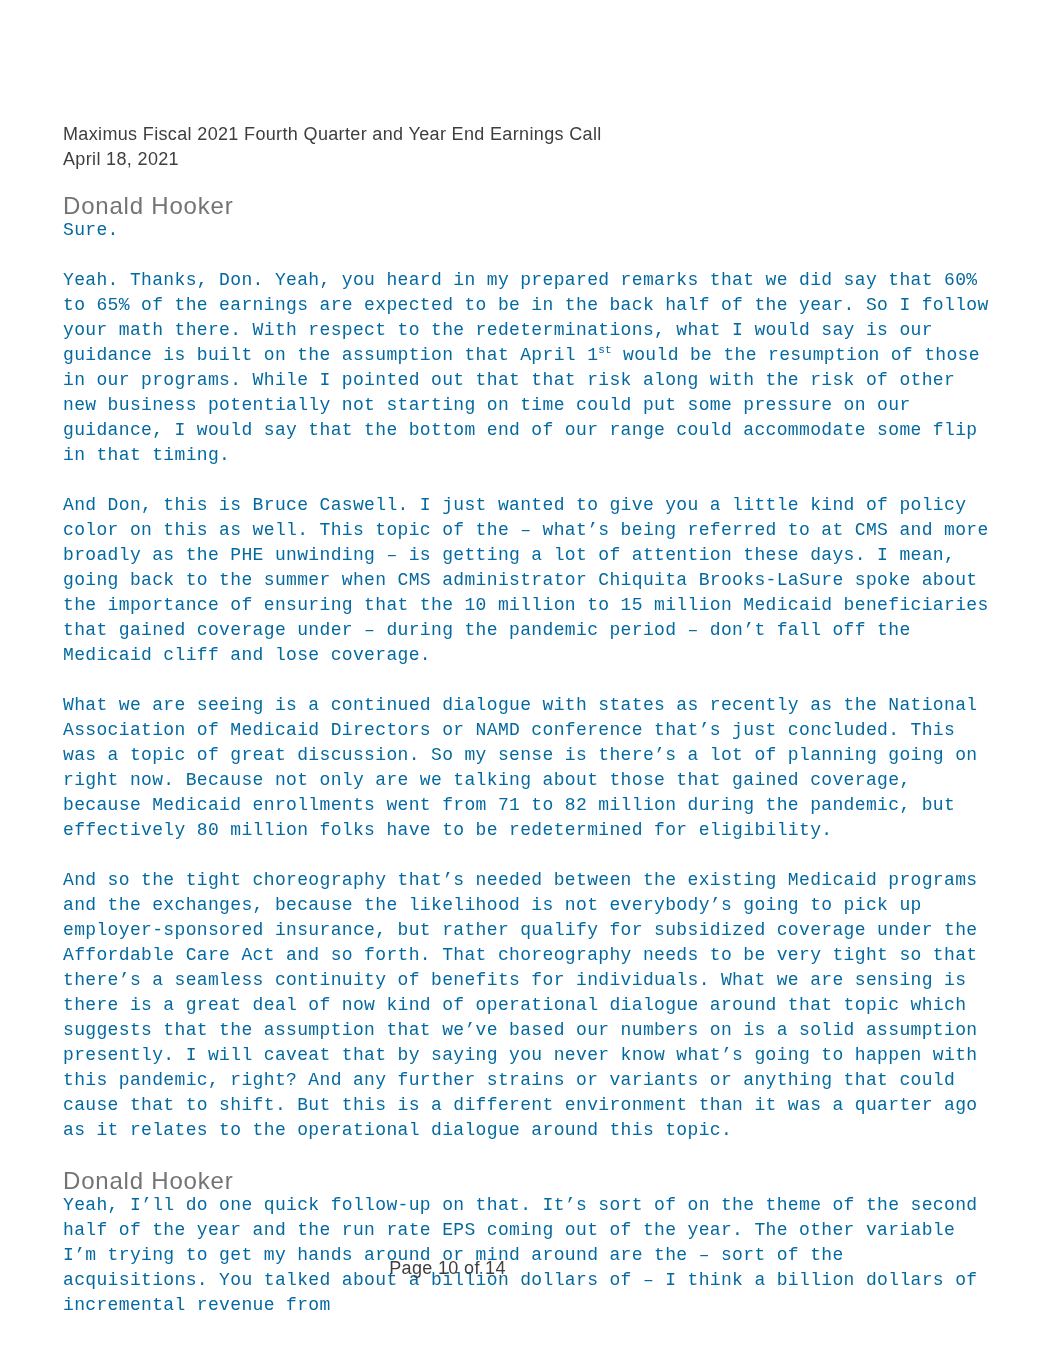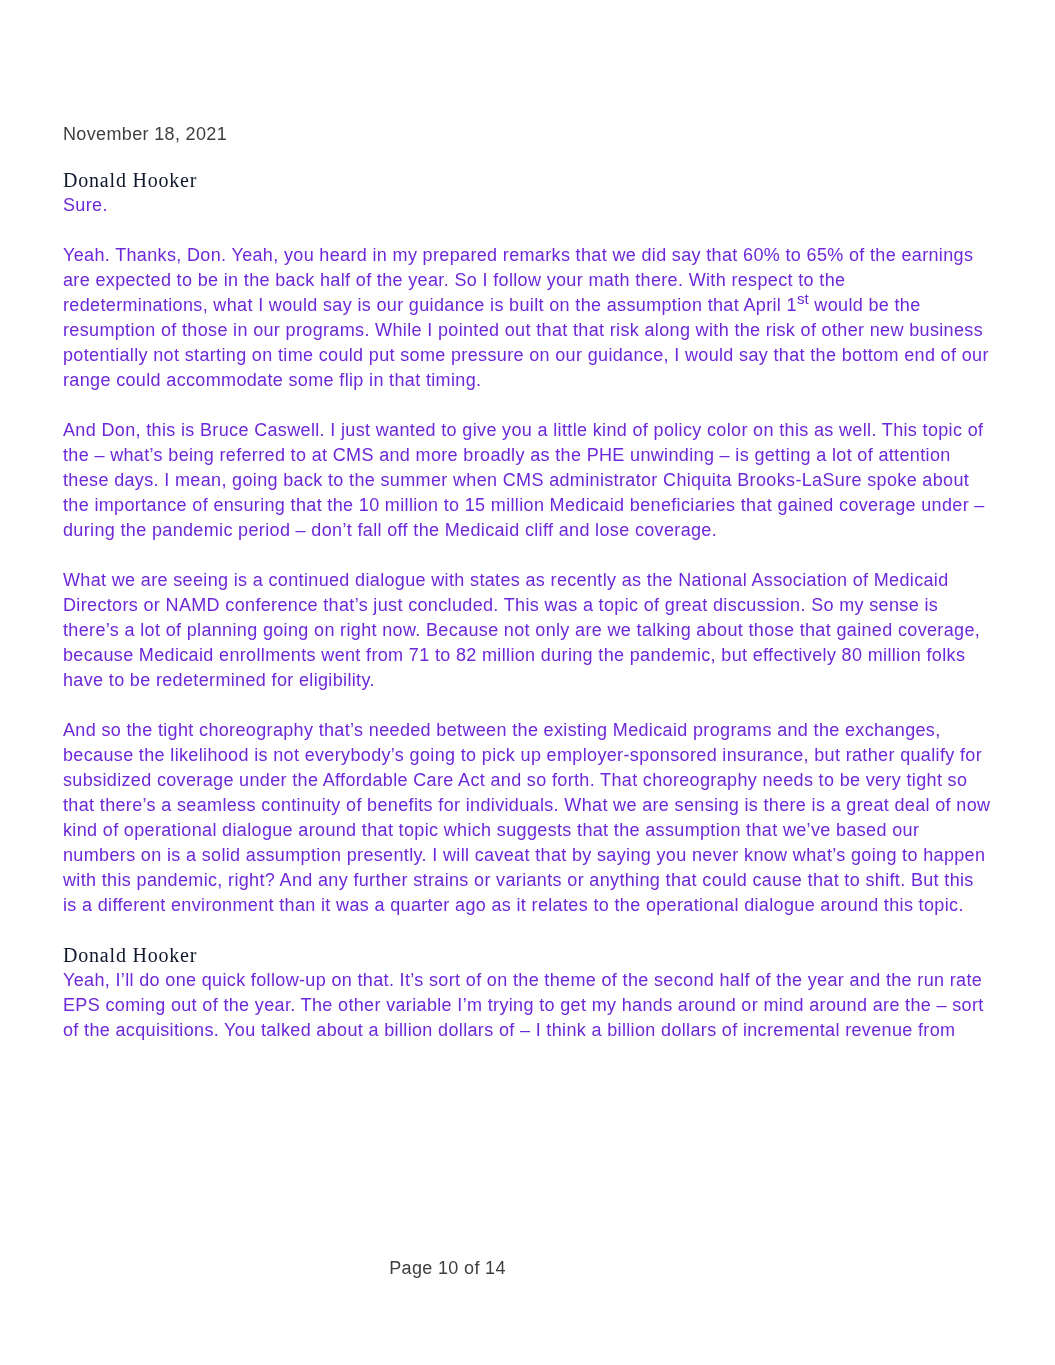--- a/index.html
+++ b/index.html
@@ -29,38 +29,38 @@
     color: #3e3e40;
     font-size: 18px;
     line-height: 25px;
     letter-spacing: 0.35px;
     margin-bottom: 21px;
   }
   .block {
     margin-bottom: 25px;
   }
   .speaker {
-    color: #0f172a;
-    font-size: 20px;
+    color: #737373;
+    font-size: 24px;
     line-height: 25px;
     letter-spacing: 0.8px;
-    font-family: Liberation Serif, serif;
   }
   p.para {
     margin: 0 0 25px 0;
-    color: #6d28d9;
+    color: #0369a1;
     font-size: 18px;
     line-height: 25px;
     letter-spacing: 0.35px;
+    font-family: Liberation Mono, monospace;
   }
   .block p.para:last-child {
     margin-bottom: 0;
   }
   sup.ord {
-    font-size: 15px;
+    font-size: 11px;
     line-height: 0;
     vertical-align: super;
     letter-spacing: 0.2px;
   }
   .footer {
     position: absolute;
     top: 1256px;
     left: 0;
     width: 895px;
     text-align: center;
@@ -70,21 +70,22 @@
     letter-spacing: 0.35px;
   }
 </style>
 </head>
 <body>
 
 <div class="page">
   <div class="content">
 
     <div class="doc-header">
-      <div>November 18, 2021</div>
+      <div>Maximus Fiscal 2021 Fourth Quarter and Year End Earnings Call</div>
+      <div>April 18, 2021</div>
     </div>
 
     <section class="block">
       <div class="speaker">Donald Hooker</div>
       <p class="para">Sure.</p>
     </section>
 
     <section class="block">
       <p class="para"><span>Yeah. Thanks, Don. Yeah, you heard in my prepared remarks that we did say that 60% to 65% of the earnings are expected to be in the back half of the year. So I follow your math there. With respect to the redeterminations, what I would say is our guidance is built on the assumption that April 1</span><sup class="ord">st</sup><span> would be the resumption of those in our programs. While I pointed out that that risk along with the risk of other new business potentially not starting on time could put some pressure on our guidance, I would say that the bottom end of our range could accommodate some flip in that timing.</span></p>
     </section>

